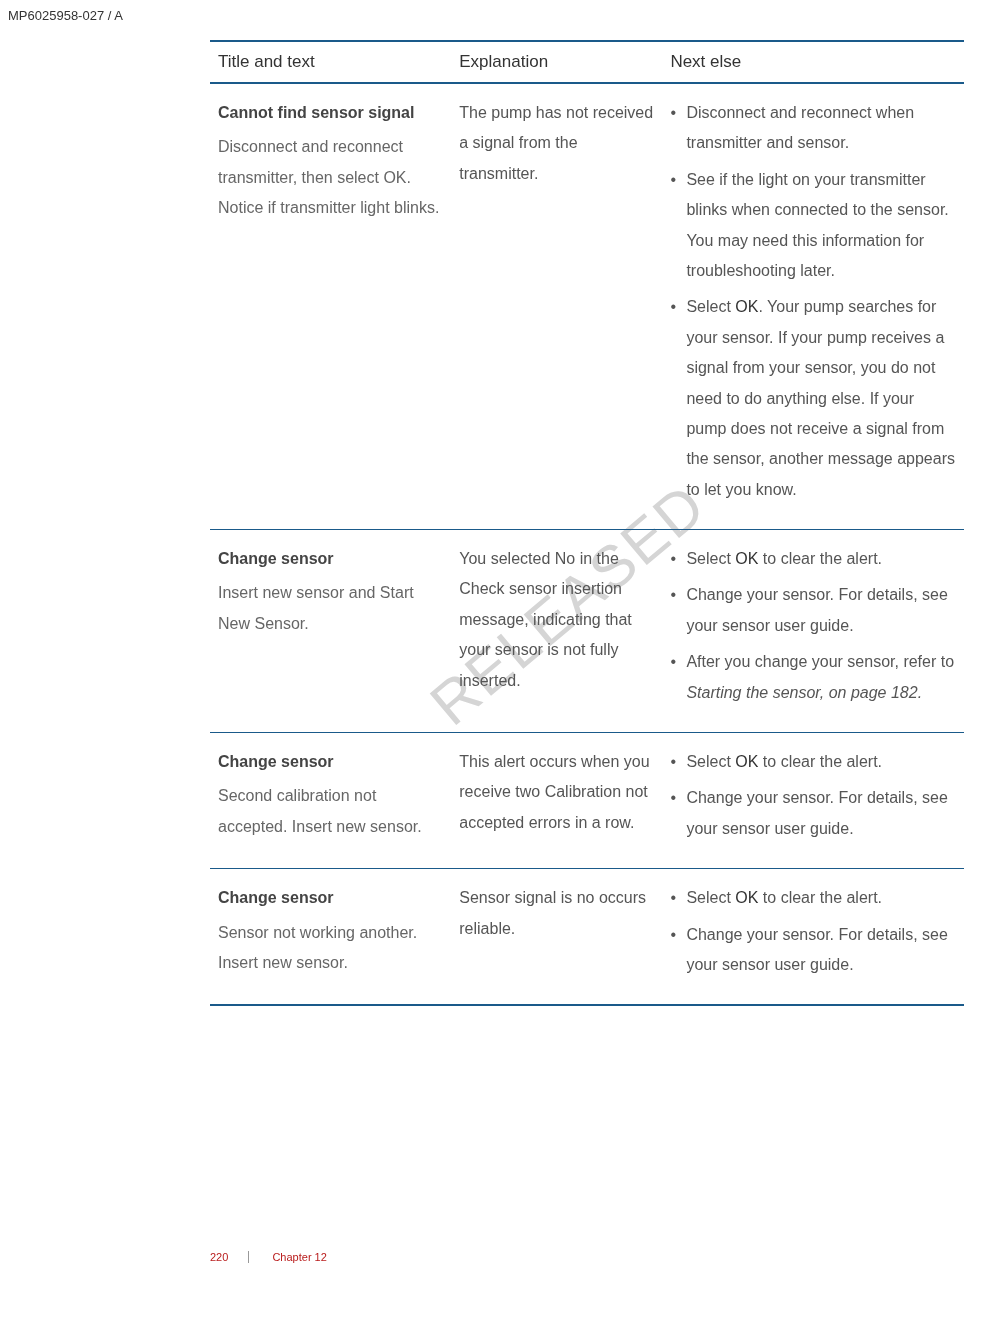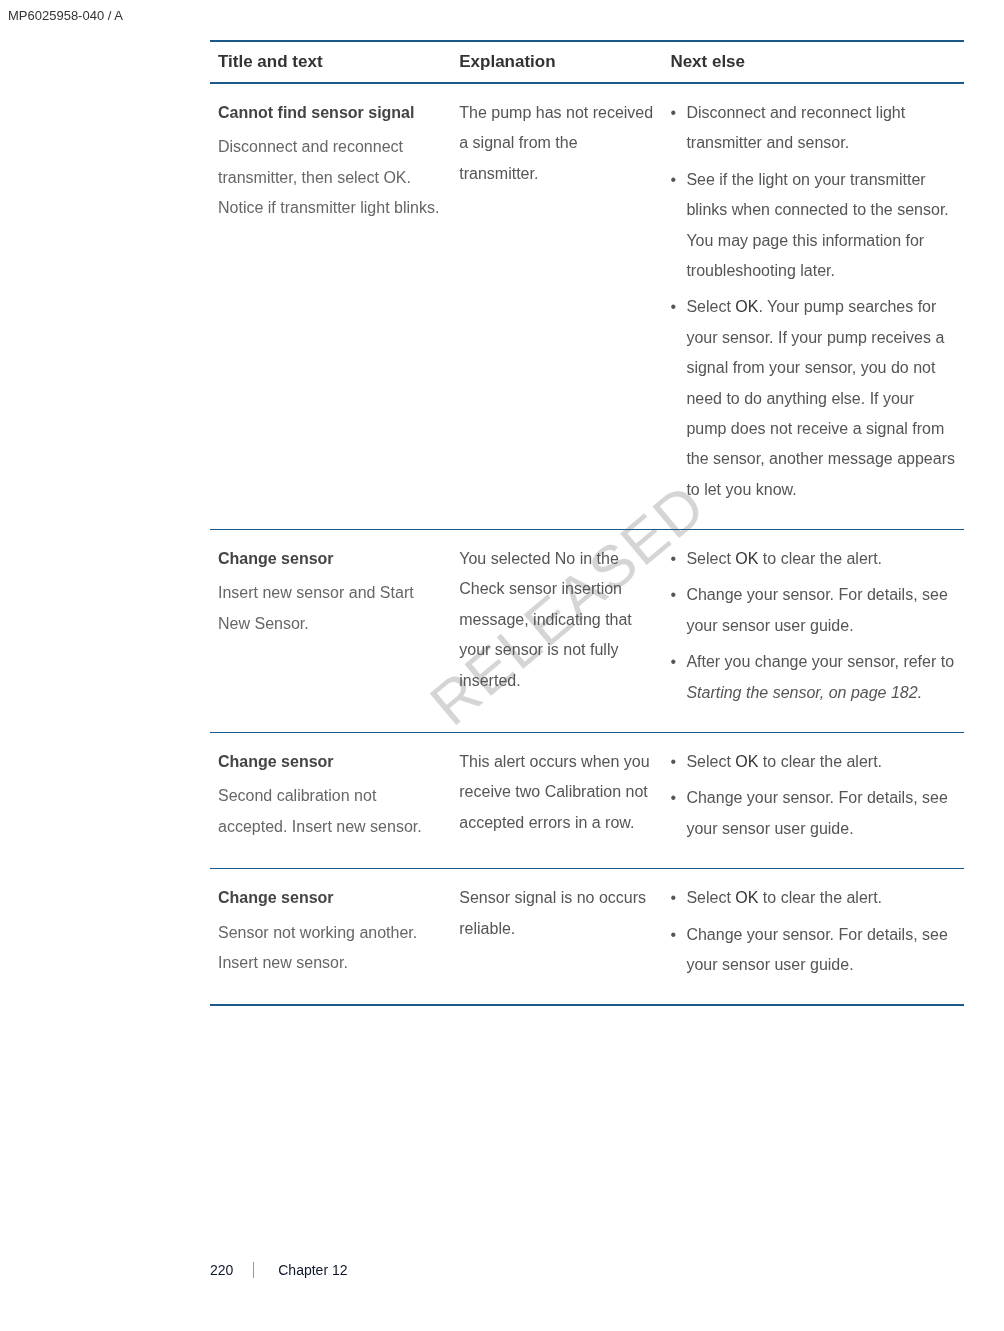--- a/index.html
+++ b/index.html
@@ -32,21 +32,21 @@
     table {
       width: 100%;
       border-collapse: collapse;
     }
     thead tr {
       border-top: 2px solid #1a5a8a;
       border-bottom: 2px solid #1a5a8a;
     }
     th {
       text-align: left;
-      font-weight: bold;
+      font-weight: normal;
       padding: 10px 8px;
       color: #333;
       font-size: 17px;
     }
     tbody tr {
       border-bottom: 1px solid #1a5a8a;
     }
     tbody tr:last-child {
       border-bottom: 2px solid #1a5a8a;
     }
@@ -106,59 +106,59 @@
       font-size: 60px;
       color: #d5d5d5;
       transform: rotate(-40deg);
       font-weight: normal;
       letter-spacing: 2px;
       pointer-events: none;
       z-index: 0;
     }
     .footer {
       position: absolute;
-      bottom: 53px;
+      bottom: 68px;
       left: 210px;
-      font-size: 14px;
-      color: #0f172a;
+      font-size: 11px;
+      color: #b91c1c;
     }
     .footer .page-num {
       padding-right: 20px;
       border-right: 1px solid #999;
       margin-right: 20px;
     }
     .table-wrap {
       position: relative;
       z-index: 1;
     }
   </style>
 </head>
 <body>
 
-<div class="doc-id">MP6025958-040 / A</div>
+<div class="doc-id">MP6025958-027 / A</div>
 
 <div class="watermark">RELEASED</div>
 
 <div class="content table-wrap">
   <table>
     <thead>
       <tr>
         <th>Title and text</th>
         <th>Explanation</th>
         <th>Next else</th>
       </tr>
     </thead>
     <tbody id="tbody">
     <tr>
           <td class="col-title"><span class="row-title">Cannot find sensor signal</span><span class="row-subtext">Disconnect and reconnect transmitter, then select OK. Notice if transmitter light blinks.</span></td>
           <td class="col-explanation">The pump has not received a signal from the transmitter.</td>
           <td class="col-next">
             <ul>
-              <li><span>Disconnect and reconnect light transmitter and sensor.</span></li>
-              <li><span>See if the light on your transmitter blinks when connected to the sensor. You may page this information for troubleshooting later.</span></li>
+              <li><span>Disconnect and reconnect when transmitter and sensor.</span></li>
+              <li><span>See if the light on your transmitter blinks when connected to the sensor. You may need this information for troubleshooting later.</span></li>
               <li><span>Select </span><span class="strong">OK</span><span>. Your pump searches for your sensor. If your pump receives a signal from your sensor, you do not need to do anything else. If your pump does not receive a signal from the sensor, another message appears to let you know.</span></li>
             </ul>
           </td>
         </tr>
         <tr>
           <td class="col-title"><span class="row-title">Change sensor</span><span class="row-subtext">Insert new sensor and Start New Sensor.</span></td>
           <td class="col-explanation">You selected No in the Check sensor insertion message, indicating that your sensor is not fully inserted.</td>
           <td class="col-next">
             <ul>
               <li><span>Select </span><span class="strong">OK</span><span> to clear the alert.</span></li>

